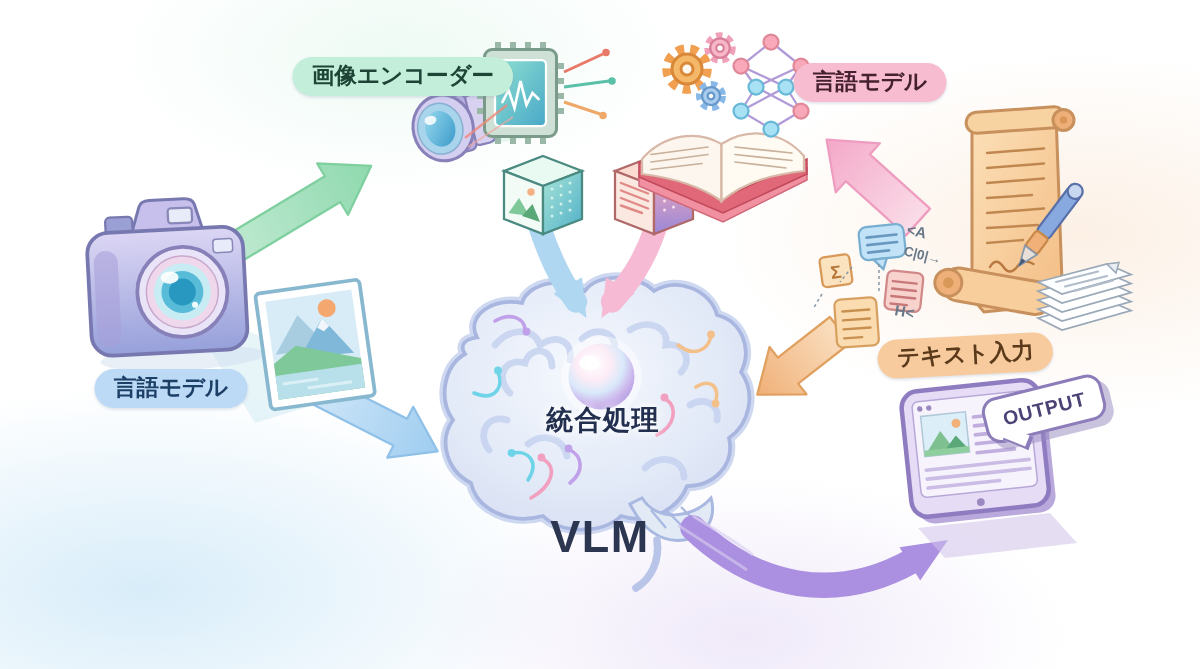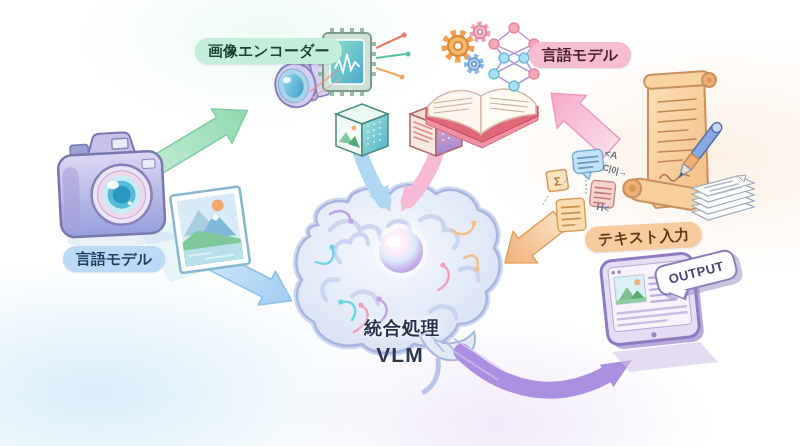--- a/index.html
+++ b/index.html
@@ -21,24 +21,23 @@
   }
   .pill-encoder{left:195px;top:38px;background:#c3eeda;color:#1e4436;font-family:Liberation Serif, serif;}
   .pill-language{left:529px;top:42px;background:#f8bcd0;color:#45202f;text-align:center;}
   .pill-image-input{left:63px;top:246px;background:#bcd9f6;color:#1c3f66;}
   .pill-text-input{left:585px;top:224px;background:#f8cb9e;color:#5a3a1a;transform:rotate(-3deg);}
   .pill-output-jp{left:695px;top:328px;background:#ddc9f1;color:#3c2a5e;}
   .fusion-label{
     position:absolute;left:352px;top:268px;width:100px;text-align:center;
     font-size:18px;font-weight:800;color:#222f4e;letter-spacing:1px;
     text-shadow:0 0 5px #fff,0 0 9px rgba(255,255,255,.95);
-    margin-top:48px;
   }
   .vlm-block{position:absolute;left:310px;top:344px;width:180px;text-align:center;}
-  .vlm-title{font-size:21px;font-weight:800;color:#2c3650;letter-spacing:1px;line-height:1;}
+  .vlm-title{font-size:30px;font-weight:800;color:#2c3650;letter-spacing:1px;line-height:1;}
   .vlm-sub{font-size:12.5px;font-weight:600;color:#39445e;margin-top:3px;}
   .output-bubble{
     position:absolute;left:655px;top:257px;transform:rotate(-14deg);
     background:#fff;border:2.5px solid #8c7cba;border-radius:10px;
     padding:6px 11px;font-size:13px;font-weight:800;letter-spacing:.5px;color:#4c4276;
     box-shadow:4px 5px 0 rgba(150,136,190,.5);
   }
   .output-bubble::after{
     content:"";position:absolute;left:11px;bottom:-8px;width:11px;height:11px;
     background:#fff;border-right:2.5px solid #8c7cba;border-bottom:2.5px solid #8c7cba;

